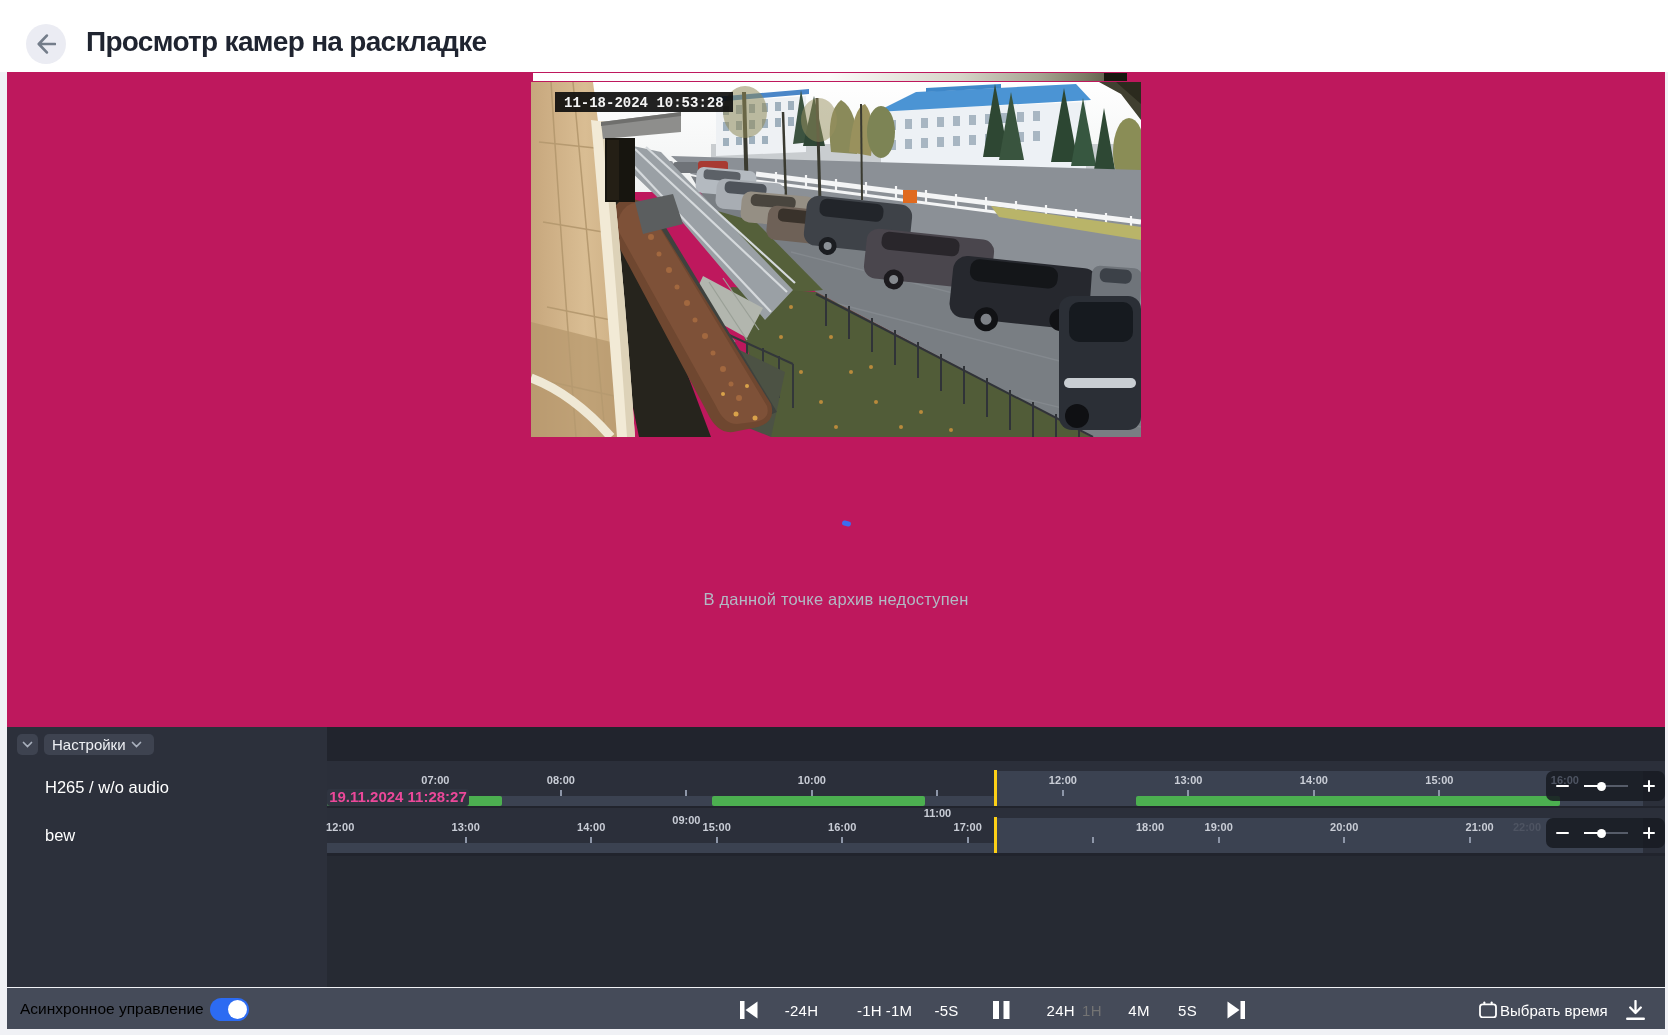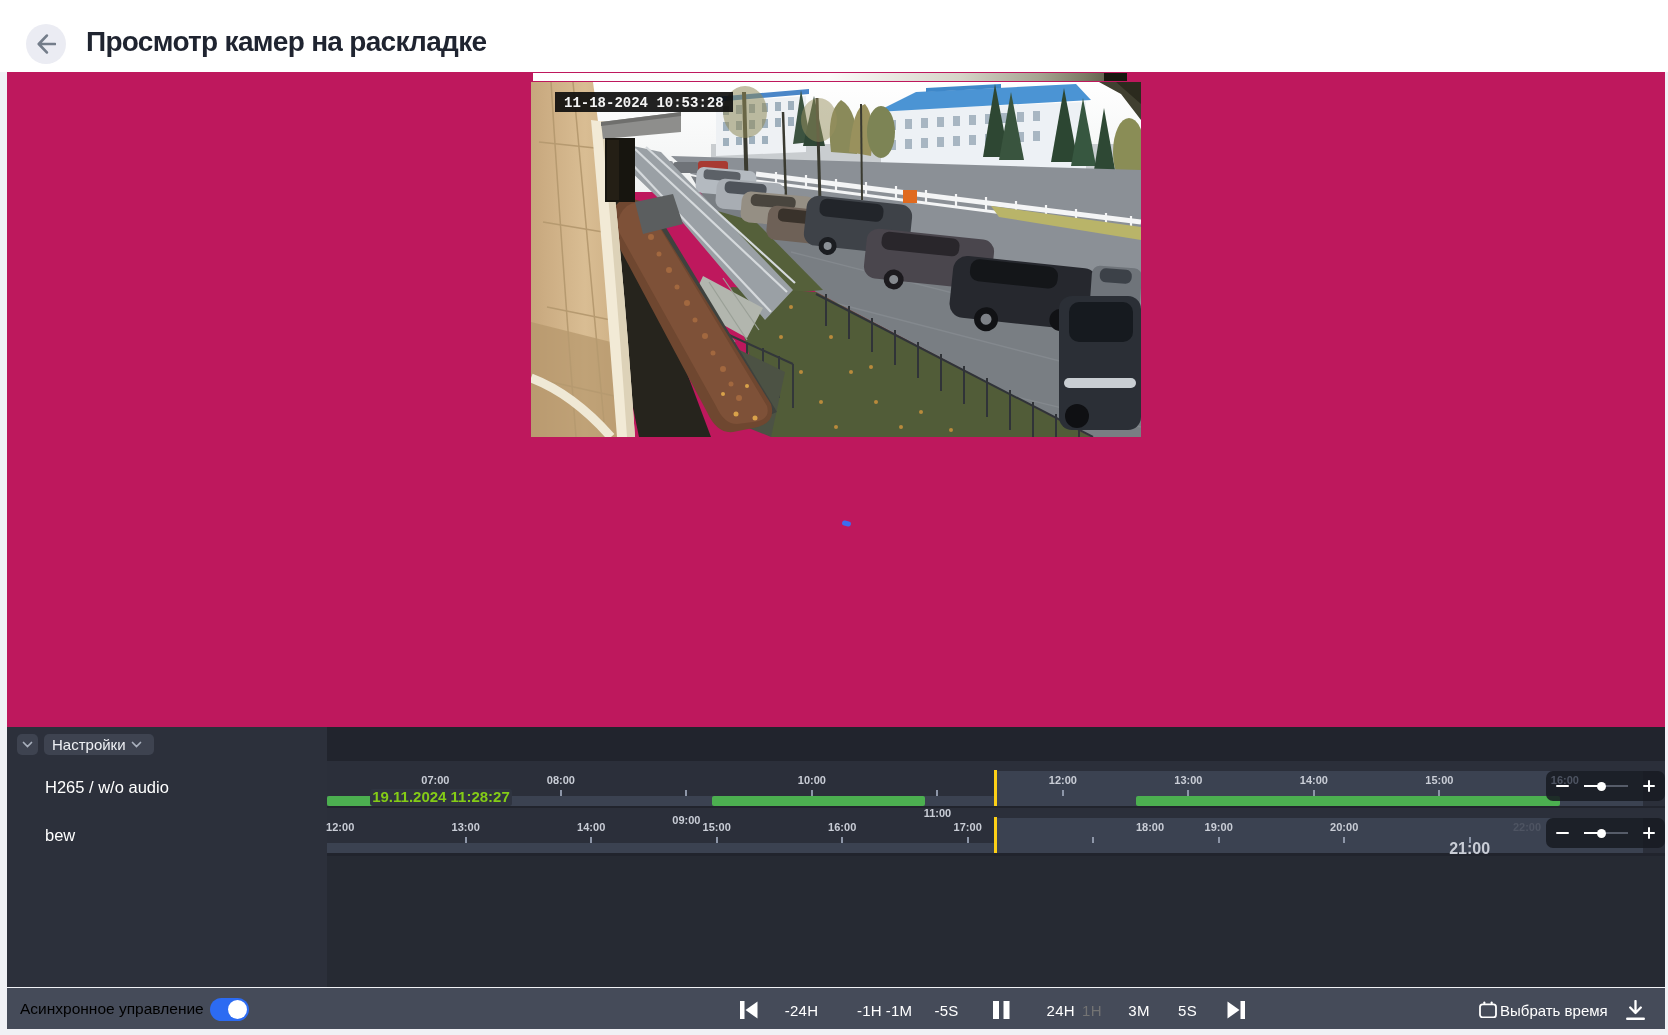--- a/index.html
+++ b/index.html
@@ -301,20 +301,21 @@
       <rect x="74" y="56" width="30" height="64" fill="#17150f"></rect>
       <rect x="76" y="58" width="12" height="60" fill="#241f15"></rect>
       <polygon points="104,120 142,112 152,142 112,152" fill="#5b5e5f"></polygon>
 
       <rect x="24" y="10" width="178" height="20" fill="#0a0a0a" opacity="0.9"></rect>
       <text x="33" y="25" font-family="Liberation Mono, monospace" font-size="14" font-weight="bold" fill="#f5f5f5">11-18-2024 10:53:28</text>
     </svg>
 
     <div class="abs" style="left:835px;top:449px;width:9px;height:5px;background:#3c6cf0;border-radius:2.5px;transform:rotate(14deg);"></div>
 
+    <div class="abs" style="left:0;top:518px;width:1658px;text-align:center;font-size:16.5px;letter-spacing:0.2px;color:#b2b9c4;">В данной точке архив недоступен</div>
   </div>
 
   <div class="abs" style="left:7px;top:727px;width:320px;height:260px;background:#2c303b;"></div>
   <div class="abs" style="left:17px;top:733.5px;width:21px;height:21.5px;background:#3e4350;border-radius:5px;"></div>
   <svg class="abs" style="left:22px;top:740.5px;" width="11" height="8" viewBox="0 0 11 8">
     <path d="M1.5 1.5 L5.5 5.5 L9.5 1.5" stroke="#a9b0bd" stroke-width="1.7" fill="none" stroke-linecap="round"></path>
   </svg>
   <div class="abs" style="left:44px;top:733.5px;width:110px;height:21.5px;background:#3e4350;border-radius:5px;color:#eef0f4;font-size:15px;line-height:21.5px;padding-left:8px;">Настройки</div>
   <svg class="abs" style="left:131px;top:740.5px;" width="11" height="8" viewBox="0 0 11 8">
     <path d="M1.5 1.5 L5.5 5.5 L9.5 1.5" stroke="#a9b0bd" stroke-width="1.7" fill="none" stroke-linecap="round"></path>
@@ -344,21 +345,21 @@
     <div class="abs" style="left:1187.4px;top:790px;width:2px;height:6px;background:#8d96a8;"></div>
     <div class="abs" style="left:1289.9px;top:774px;width:48px;text-align:center;font-size:11px;font-weight:600;color:#c9cdd6;z-index:2;">14:00</div>
     <div class="abs" style="left:1312.9px;top:790px;width:2px;height:6px;background:#8d96a8;"></div>
     <div class="abs" style="left:1415.4px;top:774px;width:48px;text-align:center;font-size:11px;font-weight:600;color:#c9cdd6;z-index:2;">15:00</div>
     <div class="abs" style="left:1438.4px;top:790px;width:2px;height:6px;background:#8d96a8;"></div>
     <div class="abs" style="left:1540.9px;top:774px;width:48px;text-align:center;font-size:11px;font-weight:600;color:#4e5462;z-index:4;">16:00</div>
   </div>
   <div class="abs" style="left:327px;top:796px;width:175px;height:10px;background:#4caf50;border-radius:2px;"></div>
   <div class="abs" style="left:712px;top:796px;width:213px;height:10px;background:#4caf50;border-radius:2px;"></div>
   <div class="abs" style="left:1136px;top:796px;width:424px;height:10px;background:#4caf50;border-radius:2px;"></div>
-  <div class="abs" style="left:327px;top:789px;width:142px;height:16.5px;background:#2f3440;border-radius:3px;color:#84cc16;font-size:15px;font-weight:600;line-height:16.5px;text-align:center;margin-left:43px;">19.11.2024 11:28:27</div>
+  <div class="abs" style="left:327px;top:789px;width:142px;height:16.5px;background:#2f3440;border-radius:3px;color:#ec4899;font-size:15px;font-weight:600;line-height:16.5px;text-align:center;">19.11.2024 11:28:27</div>
   <div class="abs" style="left:993.5px;top:770px;width:3.5px;height:36.3px;background:#fdd017;"></div>
   <div class="abs" style="left:1546px;top:770.8px;width:118.5px;height:30.5px;background:rgba(24,27,34,0.88);border-radius:7px;"></div>
   <div id="zp1">
     <div class="abs" style="left:1556px;top:785px;width:13px;height:2.4px;background:#fff;border-radius:1px;"></div>
     <div class="abs" style="left:1584px;top:785px;width:17px;height:2.4px;background:#fff;"></div>
     <div class="abs" style="left:1601px;top:785px;width:27px;height:2.4px;background:#565c69;"></div>
     <div class="abs" style="left:1596.5px;top:781.5px;width:9px;height:9px;border-radius:50%;background:#fff;"></div>
     <div class="abs" style="left:1643px;top:785px;width:12px;height:2.4px;background:#fff;border-radius:1px;"></div>
     <div class="abs" style="left:1647.8px;top:780.2px;width:2.4px;height:12px;background:#fff;border-radius:1px;"></div>
   </div>
@@ -377,21 +378,21 @@
     <div class="abs" style="left:818.2px;top:821px;width:48px;text-align:center;font-size:11px;font-weight:600;color:#c9cdd6;z-index:2;">16:00</div>
     <div class="abs" style="left:841.2px;top:837px;width:2px;height:6px;background:#8d96a8;"></div>
     <div class="abs" style="left:943.7px;top:821px;width:48px;text-align:center;font-size:11px;font-weight:600;color:#c9cdd6;z-index:2;">17:00</div>
     <div class="abs" style="left:966.7px;top:837px;width:2px;height:6px;background:#8d96a8;"></div>
     <div class="abs" style="left:1126px;top:821px;width:48px;text-align:center;font-size:11px;font-weight:600;color:#c9cdd6;z-index:2;">18:00</div>
     <div class="abs" style="left:1092.2px;top:837px;width:2px;height:6px;background:#8d96a8;"></div>
     <div class="abs" style="left:1194.7px;top:821px;width:48px;text-align:center;font-size:11px;font-weight:600;color:#c9cdd6;z-index:2;">19:00</div>
     <div class="abs" style="left:1217.7px;top:837px;width:2px;height:6px;background:#8d96a8;"></div>
     <div class="abs" style="left:1320.2px;top:821px;width:48px;text-align:center;font-size:11px;font-weight:600;color:#c9cdd6;z-index:2;">20:00</div>
     <div class="abs" style="left:1343.2px;top:837px;width:2px;height:6px;background:#8d96a8;"></div>
-    <div class="abs" style="left:1445.7px;top:840px;width:48px;text-align:center;font-size:16px;font-weight:600;color:#c9cdd6;z-index:2;">21:00</div>
+    <div class="abs" style="left:1445.7px;top:821px;width:48px;text-align:right;font-size:11px;font-weight:600;color:#c9cdd6;z-index:2;">21:00</div>
     <div class="abs" style="left:1468.7px;top:837px;width:2px;height:6px;background:#8d96a8;"></div>
     <div class="abs" style="left:1503px;top:821px;width:48px;text-align:center;font-size:11px;font-weight:600;color:#4e5462;z-index:4;">22:00</div>
   </div>
   <div class="abs" style="left:993.5px;top:817.3px;width:3.5px;height:35.6px;background:#fdd017;"></div>
   <div class="abs" style="left:1546px;top:818px;width:118.5px;height:30.3px;background:rgba(24,27,34,0.88);border-radius:7px;"></div>
   <div id="zp2">
     <div class="abs" style="left:1556px;top:832px;width:13px;height:2.4px;background:#fff;border-radius:1px;"></div>
     <div class="abs" style="left:1584px;top:832px;width:17px;height:2.4px;background:#fff;"></div>
     <div class="abs" style="left:1601px;top:832px;width:27px;height:2.4px;background:#565c69;"></div>
     <div class="abs" style="left:1596.5px;top:828.5px;width:9px;height:9px;border-radius:50%;background:#fff;"></div>
@@ -403,21 +404,21 @@
   <div class="abs" style="left:20px;top:1000px;font-size:15.5px;color:#000000;">Асинхронное управление</div>
   <div class="abs" style="left:210px;top:998px;width:39px;height:23px;border-radius:11.5px;background:#2c6bf2;"></div>
   <div class="abs" style="left:228px;top:1000px;width:19px;height:19px;border-radius:50%;background:#ffffff;"></div>
   <div id="transport">
     <div class="abs" style="left:771.5px;top:1002px;width:60px;text-align:center;font-size:15px;color:#fff;letter-spacing:0.3px;">-24H</div>
     <div class="abs" style="left:822px;top:1002px;width:60px;text-align:right;font-size:15px;color:#fff;letter-spacing:0.3px;">-1H</div>
     <div class="abs" style="left:869px;top:1002px;width:60px;text-align:center;font-size:15px;color:#fff;letter-spacing:0.3px;">-1M</div>
     <div class="abs" style="left:916.5px;top:1002px;width:60px;text-align:center;font-size:15px;color:#fff;letter-spacing:0.3px;">-5S</div>
     <div class="abs" style="left:1015px;top:1002px;width:60px;text-align:right;font-size:15px;color:#fff;letter-spacing:0.3px;">24H</div>
     <div class="abs" style="left:1062px;top:1002px;width:60px;text-align:center;font-size:15px;color:#737373;letter-spacing:0.3px;">1H</div>
-    <div class="abs" style="left:1109px;top:1002px;width:60px;text-align:center;font-size:15px;color:#fff;letter-spacing:0.3px;">3M</div>
+    <div class="abs" style="left:1109px;top:1002px;width:60px;text-align:center;font-size:15px;color:#fff;letter-spacing:0.3px;">4M</div>
     <div class="abs" style="left:1157.5px;top:1002px;width:60px;text-align:center;font-size:15px;color:#fff;letter-spacing:0.3px;">5S</div>
     <svg class="abs" style="left:740px;top:1001px;" width="18" height="18" viewBox="0 0 18 18">
       <rect x="0" y="0" width="4.5" height="18" fill="#fff"></rect>
       <path d="M17.5 0.5 L5.5 9 L17.5 17.5 Z" fill="#fff"></path>
     </svg>
     <svg class="abs" style="left:992.5px;top:1001px;" width="17" height="18" viewBox="0 0 17 18">
       <rect x="0" width="6" height="18" fill="#fff"></rect>
       <rect x="10.5" width="6" height="18" fill="#fff"></rect>
     </svg>
     <svg class="abs" style="left:1227px;top:1001px;" width="18" height="18" viewBox="0 0 18 18">

